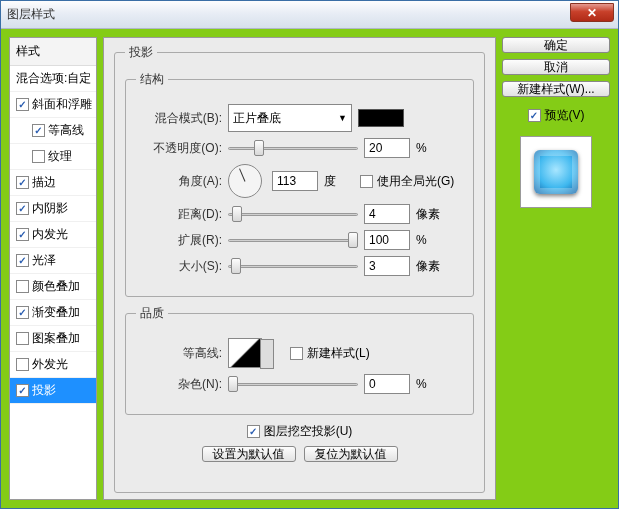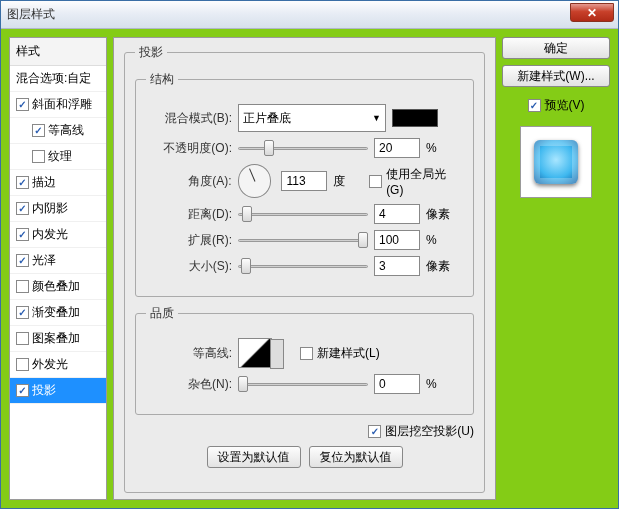--- a/index.html
+++ b/index.html
@@ -2,46 +2,46 @@
 <html><head>
 <meta charset="utf-8">
 <style>
 *{box-sizing:border-box;margin:0;padding:0;font-family:"Microsoft YaHei",SimSun,sans-serif;font-size:12px}
 body{background:#fff}
 .window{width:619px;height:509px;background:#84cc16;border:1px solid #3a6ea5;position:relative}
 .titlebar{height:28px;background:linear-gradient(#fdfdfe,#e8edf5 45%,#d7e0ec);border-bottom:1px solid #b0b8c8;display:flex;align-items:center;padding-left:6px;position:relative}
 .titlebar-text{color:#333}
 .close-btn{position:absolute;right:4px;top:2px;width:44px;height:19px;background:linear-gradient(#e59a8f,#c8402a 45%,#b02b17);border:1px solid #8a3221;border-radius:0 0 3px 3px;display:flex;align-items:center;justify-content:center;color:#fff;font-weight:bold;font-size:11px}
 .content{display:flex;padding:8px;height:calc(100% - 28px);gap:6px}
-.left-panel{width:98px;border:1px solid #9a9a9a;background:#fff;display:flex;flex-direction:column}
+.left-panel{width:88px;border:1px solid #9a9a9a;background:#fff;display:flex;flex-direction:column}
 .left-header{padding:5px 6px;border-bottom:1px solid #ddd;background:#f4f4f4}
 .left-list{flex:1;overflow:auto}
 .left-item{padding:4px 4px 4px 6px;display:flex;align-items:center;gap:3px;cursor:default;border-bottom:1px solid #f0f0f0}
 .left-item.sub{padding-left:22px}
 .left-item.selected{background:#1e90ff;color:#fff}
 .cb{width:13px;height:13px;border:1px solid #888;background:#fff;display:inline-flex;align-items:center;justify-content:center;font-size:10px;color:#2a5db0;flex-shrink:0}
 .cb.checked::before{content:"✓";font-weight:bold}
 .middle{flex:1;border:1px solid #9a9a9a;background:#ebebeb;padding:6px 10px;position:relative}
 fieldset{border:1px solid #aaa;border-radius:3px;padding:10px 10px 14px 10px;margin-bottom:8px}
 legend{padding:0 4px;color:#333}
 .outer-fs{height:100%}
 .row{display:flex;align-items:center;margin:6px 0;gap:6px}
 .row-label{width:86px;text-align:right;color:#333}
-.select{width:148px;height:20px;border:1px solid #888;background:#fff;display:flex;align-items:center;justify-content:space-between;padding:13px 4px}
+.select{width:124px;height:20px;border:1px solid #888;background:#fff;display:flex;align-items:center;justify-content:space-between;padding:13px 4px}
 .color-swatch{width:46px;height:18px;background:#000;border:1px solid #555}
 .slider{flex:1;height:18px;position:relative;display:flex;align-items:center;max-width:130px}
 .slider-track{height:3px;background:#d0d0d0;border:1px solid #999;flex:1;border-radius:2px}
 .slider-thumb{width:10px;height:16px;background:linear-gradient(#fdfdfd,#d8d8d8);border:1px solid #888;border-radius:2px;position:absolute}
 .num{width:46px;height:20px;border:1px solid #888;background:#fff;padding:0 4px;display:flex;align-items:center}
 .unit{width:30px}
 .angle-dial{width:34px;height:34px;border:1px solid #888;border-radius:50%;background:#f4f4f4;position:relative;margin-right:4px}
 .angle-dial::after{content:"";position:absolute;width:14px;height:1px;background:#333;left:50%;top:50%;transform-origin:left center;transform:rotate(-113deg)}
 .contour-swatch{width:34px;height:30px;border:1px solid #888;background:linear-gradient(135deg,#fff 0%,#fff 48%,#000 52%,#000 100%);position:relative}
 .contour-swatch::after{content:"";position:absolute;right:-13px;top:0;width:12px;height:100%;border:1px solid #888;background:#ddd;display:flex;align-items:center;justify-content:center}
-.btn{height:22px;border:1px solid #888;background:linear-gradient(#fdfdfd,#e2e2e2);border-radius:3px;padding:0 10px;display:inline-flex;align-items:center;justify-content:center;cursor:default}
+.btn{height:16px;border:1px solid #888;background:linear-gradient(#fdfdfd,#e2e2e2);border-radius:3px;padding:0 10px;display:inline-flex;align-items:center;justify-content:center;cursor:default}
 .bottom-buttons{display:flex;gap:8px;justify-content:center;}
 .right-col{width:108px;display:flex;flex-direction:column;gap:6px;align-items:stretch}
 .right-col .btn{width:100%}
 .preview-box{width:72px;height:72px;border:1px solid #9a9a9a;background:#fff;margin:6px auto 0;display:flex;align-items:center;justify-content:center}
 .preview-inner{width:44px;height:44px;border-radius:6px;background:radial-gradient(circle at 50% 45%,#a8e6ff 0%,#3fb8ef 55%,#0a5aa0 100%);box-shadow:inset 0 0 0 6px rgba(255,255,255,.25),0 2px 4px rgba(0,0,0,.5)}
 .inline-cb{display:flex;align-items:center;gap:4px}
 .tri{font-size:9px}
 </style>
 </head>
 <body>
@@ -212,41 +212,44 @@
                 <div class="slider-track"></div>
                 <div class="slider-thumb" style="left:0"></div>
               </div>
             <div class="num">
                 <span>0</span>
               </div>
             <div class="unit">%</div>
           </div>
         </fieldset>
 
-        <div class="row" style="justify-content:flex-end">
+        <div class="row" style="justify-content:center">
           <div class="inline-cb">
             <span class="cb checked"></span>
             <span>图层挖空投影(U)</span>
           </div>
         </div>
 
         <div class="bottom-buttons">
           <div class="btn">
               <span>设置为默认值</span>
             </div>
           <div class="btn">
               <span>复位为默认值</span>
             </div>
         </div>
       </fieldset>
     </div>
 
     <div class="right-col">
       <div class="btn">
           <span>确定</span>
+        </div>
+      <div class="btn">
+          <span>取消</span>
         </div>
       <div class="btn">
           <span>新建样式(W)...</span>
         </div>
       <div class="inline-cb" style="justify-content:center;margin-top:4px">
         <span class="cb checked"></span>
         <span>预览(V)</span>
       </div>
       <div class="preview-box">
         <div class="preview-inner"></div>

